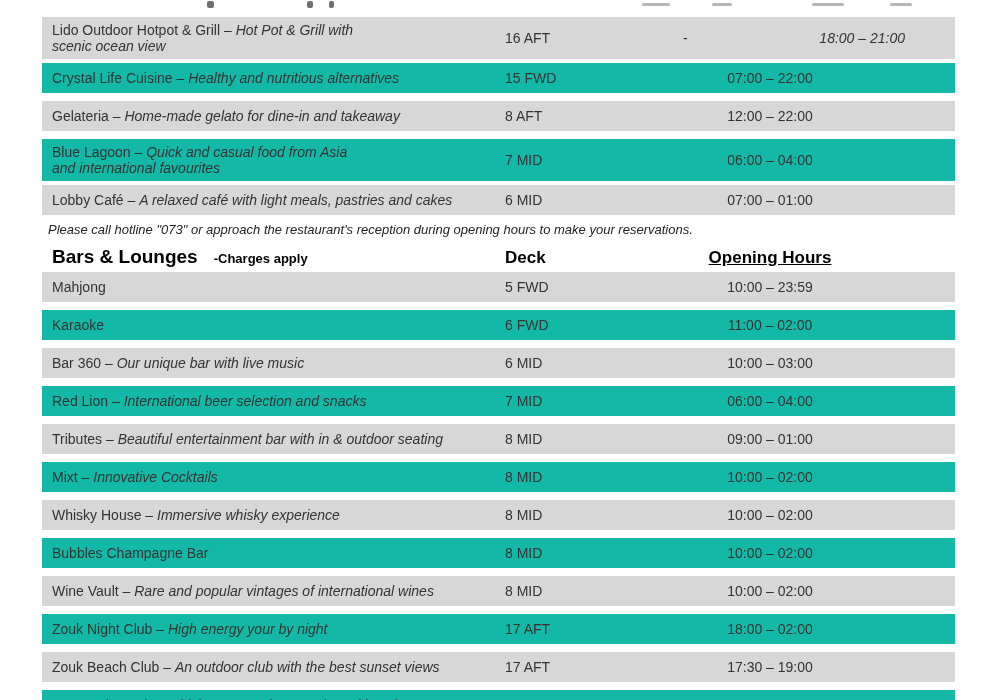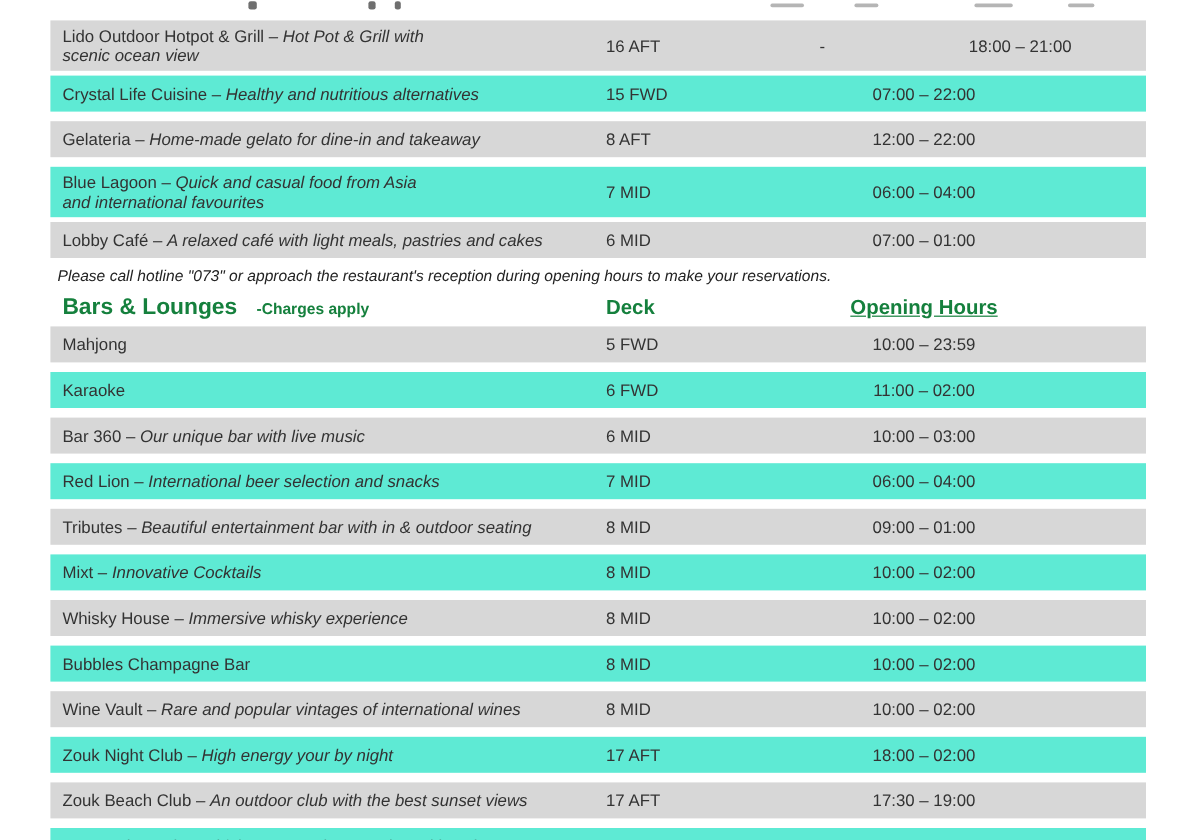--- a/index.html
+++ b/index.html
@@ -18,48 +18,48 @@
   .frag.f3{left:287px;top:1px;width:5px;height:7px;}
   .frag.light{background:#b5b5b5;height:3px;top:3px;}
   .frag.f4{left:600px;width:28px;}
   .frag.f5{left:670px;width:20px;}
   .frag.f6{left:770px;width:32px;}
   .frag.f7{left:848px;width:22px;}
 
   
   .row{
     display:flex;align-items:center;
-    height:30px;background:#5eead4;
+    height:30px;background:#14b8a6;
     font-size:14px;line-height:16px;
   }
   .row.dark{background:#d7d7d7;}
   .row.tall{height:42px;}
   .cell-name{width:463px;padding-left:10px;padding-right:40px;box-sizing:border-box;}
   .desc{font-style:italic;}
   .cell-deck{width:130px;box-sizing:border-box;}
   .cell-hours{
     width:320px;box-sizing:border-box;position:relative;
     display:flex;justify-content:center;padding-right:50px;
   }
   .hours-dash{position:absolute;left:48px;top:50%;transform:translateY(-50%);}
-  .hours-right{position:absolute;right:62px;top:50%;transform:translateY(-50%);}
+  .hours-right{position:absolute;right:50px;top:50%;transform:translateY(-50%);font-style:italic;}
 
   
   #restaurant-rows .row:nth-child(1){margin-top:4px;margin-bottom:4px;}
   #restaurant-rows .row:nth-child(2){margin-bottom:8px;}
   #restaurant-rows .row:nth-child(3){margin-bottom:8px;}
   #restaurant-rows .row:nth-child(4){margin-bottom:4px;align-items:center;}
 
   .note{
     margin:7px 0 0 6px;font-style:italic;font-size:13px;color:#222;
   }
 
   .section-header{
     display:flex;align-items:baseline;margin-top:9px;height:26px;
-    font-weight:bold;color:#15803d;
+    font-weight:bold;color:#000000;
   }
   .section-header .cell-name{display:flex;align-items:baseline;padding-right:0;}
   .sh-title{font-size:19px;}
   .sh-sub{font-size:13px;margin-left:16px;}
   .sh-deck{font-size:17px;}
   .sh-hours{font-size:17px;}
   .section-header .cell-hours{align-items:flex-start;text-decoration:underline;}
 
   #bar-rows .row{margin-bottom:8px;}
   #bar-rows .row.partial{margin-top:2px;}

